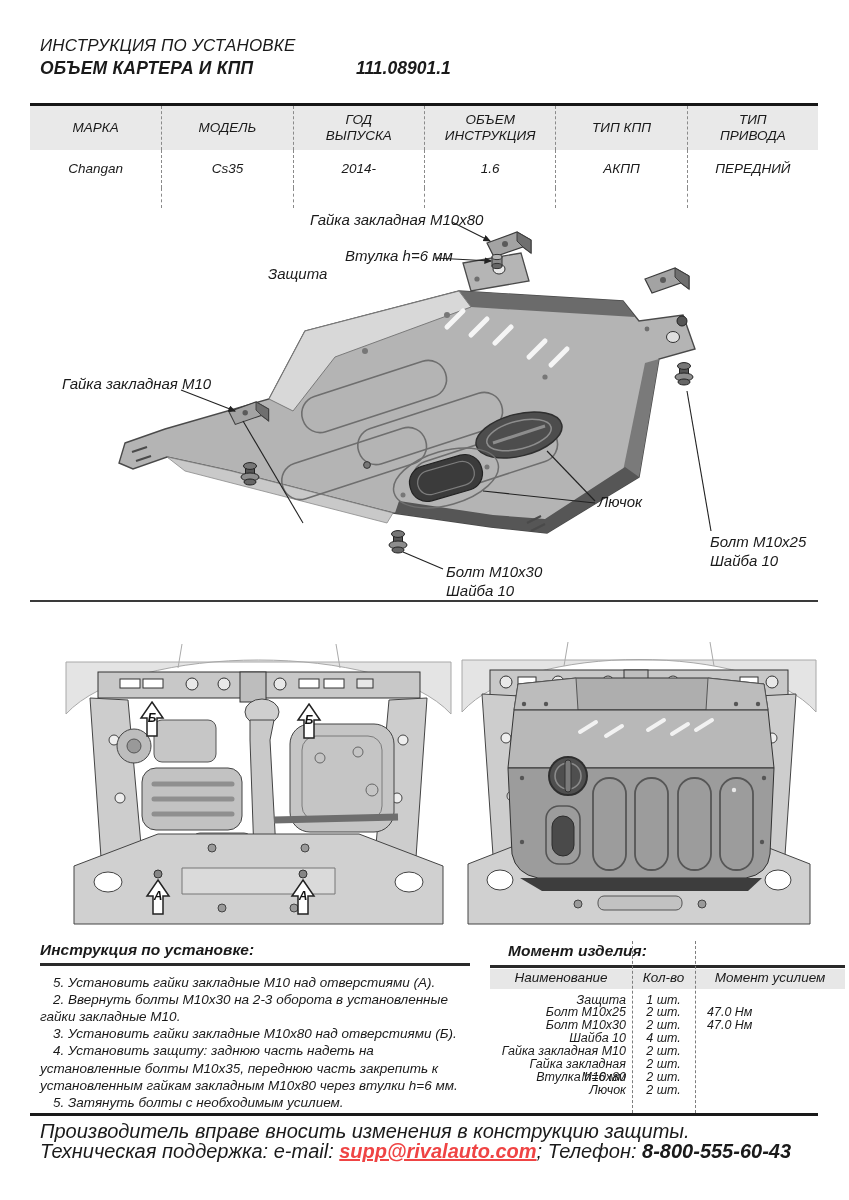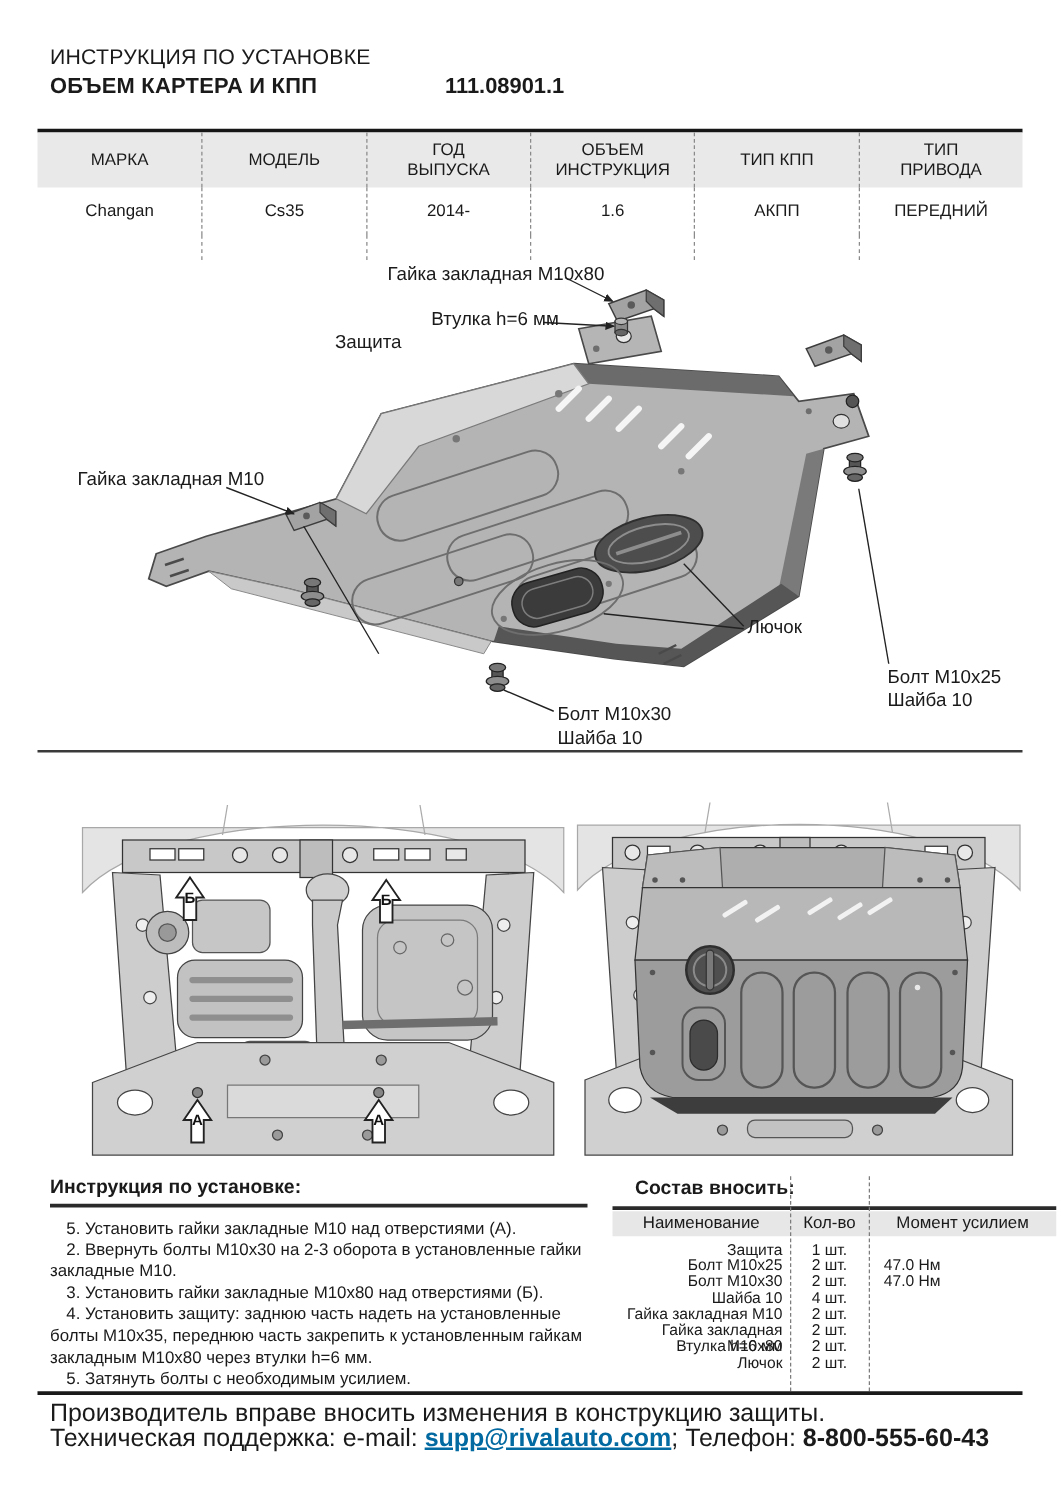--- a/index.html
+++ b/index.html
@@ -1,17 +1,17 @@
 <!DOCTYPE html>
 <html><head>
 <meta charset="utf-8">
 <style>
   html,body{margin:0;padding:0;background:#fff;}
   .page{position:relative;width:849px;height:1200px;background:#fff;overflow:hidden;
-        font-family:"Liberation Sans",sans-serif;color:#1a1a1a;}
+        font-family:"Liberation Sans",sans-serif;color:#1a1a1a;font-style:italic;}
   .abs{position:absolute;}
   
   .hdr-sub{font-size:17px;letter-spacing:.2px;}
   .hdr-title{font-size:17.5px;font-weight:bold;letter-spacing:.2px;}
   .part-no{font-size:17.5px;font-weight:bold;}
   
   .spec{left:30px;top:103px;width:788px;border-top:3px solid #161616;}
   .spec-row{display:grid;grid-template-columns:repeat(6,1fr);}
   .spec-row.head{background:#e9e9e9;height:44px;}
   .spec-row.body{height:38px;}
@@ -33,21 +33,21 @@
   .parts-head{background:#e7e7e7;height:20px;}
   .parts-head .pc{display:flex;align-items:center;justify-content:center;font-size:13.5px;}
   .prow{height:12.9px;}
   .pc{font-size:12.5px;line-height:12.9px;}
   .pc.name{text-align:right;padding-right:6px;}
   .pc.qty{text-align:center;}
   .pc.tq{text-align:left;padding-left:12px;}
   .dashv{width:0;border-left:1px dashed #7d7d7d;}
   
   .foot{font-size:20px;line-height:20px;}
-  .email{color:#0369a1;font-weight:bold;text-decoration:underline;cursor:pointer;}
+  .email{color:#ef4444;font-weight:bold;text-decoration:underline;cursor:pointer;}
   .bold{font-weight:bold;}
 </style>
 </head>
 <body>
 
 <div class="page">
 
   <div class="abs hdr-sub" style="left:40px;top:36px;">ИНСТРУКЦИЯ ПО УСТАНОВКЕ</div>
   <div class="abs hdr-title" style="left:40px;top:58px;">ОБЪЕМ КАРТЕРА И КПП</div>
   <div class="abs part-no" style="left:356px;top:58px;">111.08901.1</div>
@@ -368,21 +368,21 @@
     <div class="steps" style="margin-top:8px;">
       <div class="step">5. Установить гайки закладные М10 над отверстиями (А).</div>
       <div class="step">2. Ввернуть болты М10х30 на 2-3 оборота в установленные гайки закладные М10.</div>
       <div class="step">3. Установить гайки закладные М10х80 над отверстиями (Б).</div>
       <div class="step">4. Установить защиту: заднюю часть надеть на установленные болты М10х35, переднюю часть закрепить к установленным гайкам закладным М10х80 через втулки h=6 мм.</div>
       <div class="step">5. Затянуть болты с необходимым усилием.</div>
     </div>
   </div>
 
   <div class="abs" style="left:490px;top:940px;width:355px;">
-    <div class="sec-title" style="margin-left:18px;margin-top:2px;">Состав вносить:</div>
+    <div class="sec-title" style="margin-left:18px;margin-top:2px;">Момент изделия:</div>
     <div class="underline2" style="margin-top:5px;"></div>
     <div class="parts-grid parts-head" style="margin-top:1px;">
       <div class="pc">Наименование</div>
       <div class="pc">Кол-во</div>
       <div class="pc">Момент усилием</div>
     </div>
     <div style="margin-top:5px;">
       <div class="parts-grid prow">
         <div class="pc name">Защита</div>
         <div class="pc qty">1 шт.</div>

